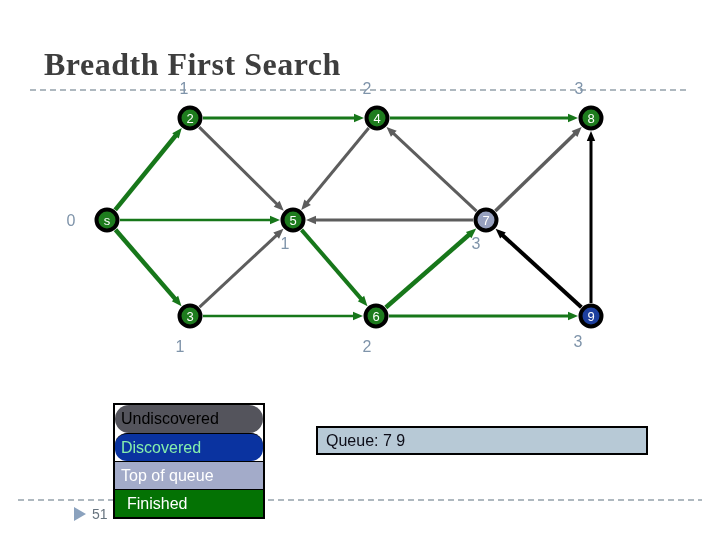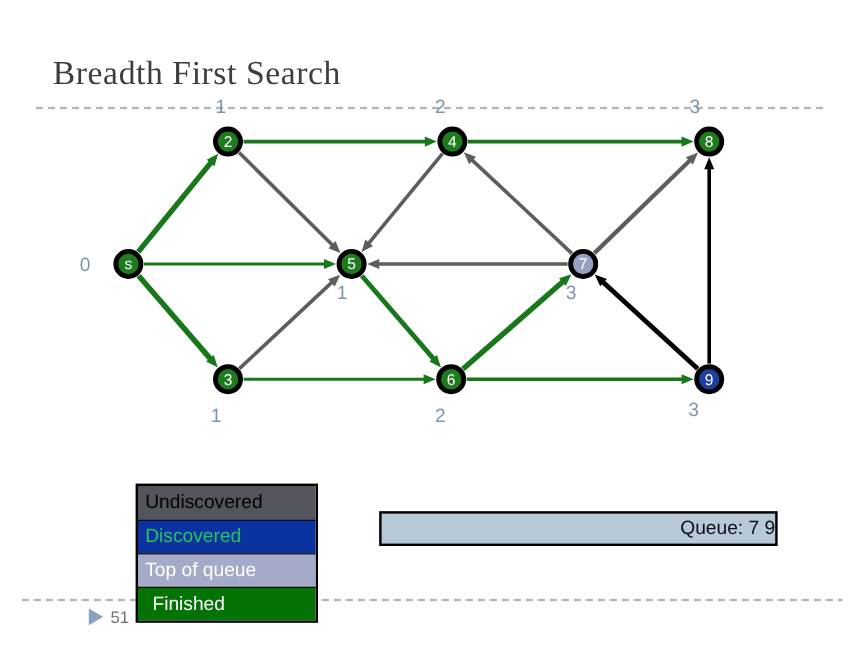--- a/index.html
+++ b/index.html
@@ -3,43 +3,43 @@
 <meta charset="utf-8">
 <style>
   html,body{margin:0;padding:0;background:#e8e8e8;}
   .slide{
     position:relative;width:720px;height:540px;background:#ffffff;
     overflow:hidden;font-family:"Liberation Sans",sans-serif;
   }
   .title{
     position:absolute;left:44px;top:46px;margin:0;
     font-family:"Liberation Serif","DejaVu Serif",serif;
-    font-size:28px;font-weight:400;color:#3e3e3e;letter-spacing:0.5px;
+    font-size:32px;font-weight:700;color:#3e3e3e;letter-spacing:0.5px;
   }
   .dash-line{
     position:absolute;height:2px;
     background:repeating-linear-gradient(90deg,#aeb8bf 0,#aeb8bf 6px,transparent 6px,transparent 10px);
   }
   .dash-top{left:30px;width:660px;top:89px;}
   .dash-bottom{left:18px;width:684px;top:499px;}
   svg.graph{position:absolute;left:0;top:0;}
   .legend{
     position:absolute;left:113px;top:403px;width:152px;
     border:2px solid #000;box-sizing:border-box;background:#fff;
   }
   .legend-row{
     height:28px;line-height:28px;padding-left:6px;
     font-size:16px;border-top:1px solid #000;box-sizing:border-box;
     white-space:nowrap;overflow:hidden;
   }
-  .legend-row:first-child{border-top:none;}
+  .legend-row:first-child{border-top:none;border-radius:14px;}
   .queue-box{
     position:absolute;left:316px;top:426px;width:332px;height:29px;
     background:#b7c9d6;border:2px solid #000;box-sizing:border-box;
-    font-size:16px;line-height:25px;padding-left:8px;color:#0d0d18;text-align:right;
+    font-size:16px;line-height:25px;padding-left:8px;color:#0d0d18;
   }
   .footer{position:absolute;left:30px;top:506px;display:flex;align-items:center;padding-left:44px;}
   .footer-triangle{
     width:0;height:0;border-left:12px solid #8ba2be;
     border-top:7px solid transparent;border-bottom:7px solid transparent;
     margin-right:6px;
   }
   .page-number{font-size:14px;color:#66737e;}
 </style>
 </head>
@@ -113,21 +113,21 @@
       <text x="476" y="249" text-anchor="middle" fill="#7f94aa" font-size="16" font-family="&quot;Liberation Sans&quot;,sans-serif">3</text>
       <text x="180" y="352" text-anchor="middle" fill="#7f94aa" font-size="16" font-family="&quot;Liberation Sans&quot;,sans-serif">1</text>
       <text x="367" y="352" text-anchor="middle" fill="#7f94aa" font-size="16" font-family="&quot;Liberation Sans&quot;,sans-serif">2</text>
       <text x="578" y="347" text-anchor="middle" fill="#7f94aa" font-size="16" font-family="&quot;Liberation Sans&quot;,sans-serif">3</text>
     </svg>
 
   <div class="legend" id="legend">
     <div class="legend-row" style="background: rgb(84, 84, 92); color: rgb(0, 0, 0);">
       <span>Undiscovered</span>
     </div>
-    <div class="legend-row" style="background: rgb(10, 51, 160); color: #22c55e;">
+    <div class="legend-row" style="background: rgb(10, 51, 160); color: #86efac; border-radius: 12px;">
       <span>Discovered</span>
     </div>
     <div class="legend-row" style="background: rgb(163, 171, 201); color: rgb(255, 255, 255);">
       <span>Top of queue</span>
     </div>
     <div class="legend-row" style="background: rgb(4, 114, 4); color: rgb(255, 255, 255); padding-left: 12px;">
       <span>Finished</span>
     </div>
   </div>
 

